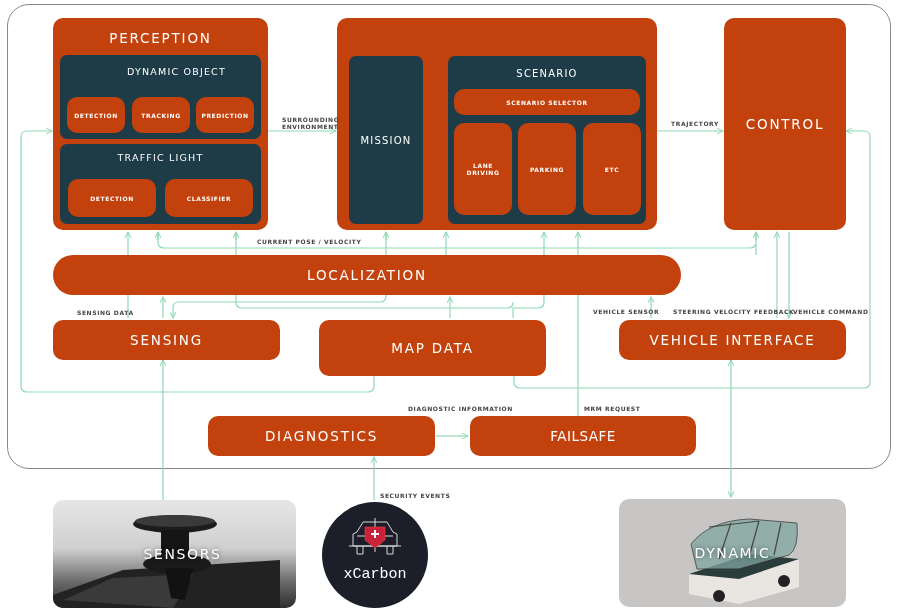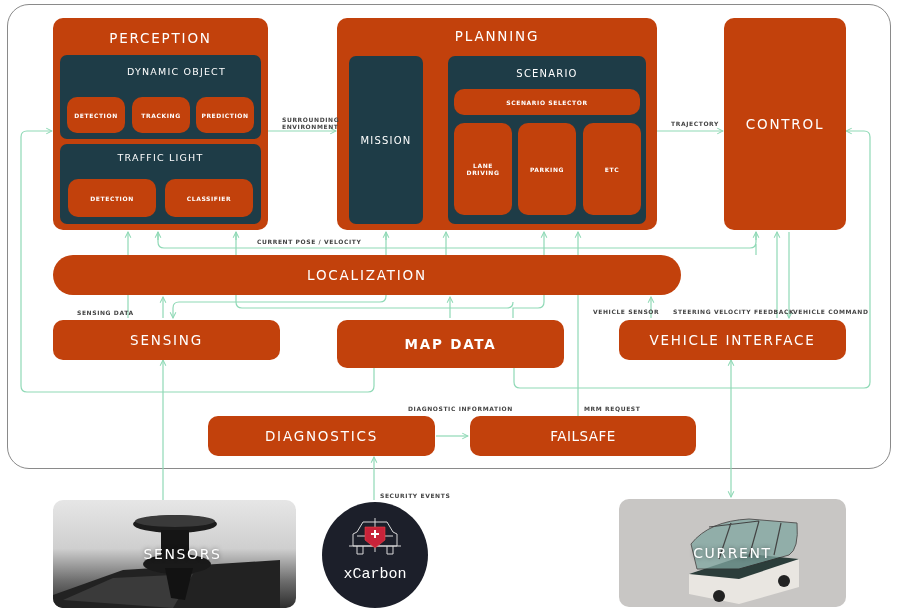--- a/index.html
+++ b/index.html
@@ -87,39 +87,38 @@
     <div class="box t-sm" style="left:136px;top:42px;width:58px;height:36px;">PREDICTION</div>
   </div>
   <div class="teal" style="left:7px;top:126px;width:201px;height:80px;">
     <div class="title t-md" style="top:8px;font-size:9.5px;">TRAFFIC LIGHT</div>
     <div class="box t-sm" style="left:8px;top:35px;width:88px;height:38px;">DETECTION</div>
     <div class="box t-sm" style="left:105px;top:35px;width:88px;height:38px;">CLASSIFIER</div>
   </div>
 </div>
 
 <div class="box" style="left:337px;top:18px;width:320px;height:212px;display:block;">
-  <div class="title t-lg" style="top:10px;">PLANNING</div>
   <div class="teal" style="left:12px;top:38px;width:74px;height:168px;display:flex;align-items:center;justify-content:center;">
     <span class="t-md" style="font-size:10px;letter-spacing:1.2px;">MISSION</span>
   </div>
   <div class="teal" style="left:111px;top:38px;width:198px;height:168px;">
     <div class="title t-md" style="top:12px;font-size:10px;">SCENARIO</div>
     <div class="box t-sm" style="left:6px;top:33px;width:186px;height:26px;">SCENARIO SELECTOR</div>
     <div class="box t-sm" style="left:6px;top:67px;width:58px;height:92px;padding:0 6px;">LANE DRIVING</div>
     <div class="box t-sm" style="left:70px;top:67px;width:58px;height:92px;">PARKING</div>
     <div class="box t-sm" style="left:135px;top:67px;width:58px;height:92px;">ETC</div>
   </div>
 </div>
 
 <div class="box t-lg" style="left:724px;top:18px;width:122px;height:212px;">CONTROL</div>
 
 <div class="box t-lg" style="left:53px;top:255px;width:628px;height:40px;border-radius:20px;">LOCALIZATION</div>
 
 <div class="box t-lg" style="left:53px;top:320px;width:227px;height:40px;">SENSING</div>
-<div class="box t-lg" style="left:337px;top:320px;width:227px;height:48px;font-weight:bold;">MAP DATA</div>
+<div class="box t-lg" style="left:319px;top:320px;width:227px;height:56px;">MAP DATA</div>
 <div class="box t-lg" style="left:619px;top:320px;width:227px;height:40px;">VEHICLE INTERFACE</div>
 
 <div class="box t-lg" style="left:208px;top:416px;width:227px;height:40px;">DIAGNOSTICS</div>
 <div class="box t-lg" style="left:470px;top:416px;width:226px;height:40px;letter-spacing:0.5px;">FAILSAFE</div>
 
 <div class="lbl" style="left:282px;top:116px;">SURROUNDING</div>
 <div class="lbl" style="left:282px;top:123px;">ENVIRONMENT</div>
 <div class="lbl" style="left:671px;top:120px;">TRAJECTORY</div>
 <div class="lbl" style="left:257px;top:238px;">CURRENT POSE / VELOCITY</div>
 <div class="lbl" style="left:77px;top:309px;">SENSING DATA</div>
@@ -160,14 +159,14 @@
 
 <div class="photo" style="left:619px;top:499px;width:227px;height:108px;background:#c8c6c4;">
   <svg style="position:absolute;left:0;top:0;" width="227" height="108" viewBox="0 0 227 108">
     <path d="M70,75 L130,55 L180,60 L180,88 L120,105 L70,95 Z" fill="#e9e6e1"></path>
     <path d="M70,75 L130,55 L180,60 L120,80 Z" fill="#2b3d3a"></path>
     <path d="M72,45 Q90,22 130,20 L178,24 Q180,50 170,56 L120,70 L78,70 Z" fill="#7fa6a0" opacity="0.75" stroke="#333" stroke-width="1"></path>
     <path d="M90,28 L140,22 M100,60 L112,24 M130,58 L140,22 M155,56 L162,24" stroke="#444" stroke-width="1.2"></path>
     <circle cx="100" cy="97" r="6" fill="#222"></circle>
     <circle cx="165" cy="82" r="6" fill="#222"></circle>
   </svg>
-  <span>CURRENT</span>
+  <span>DYNAMIC</span>
 </div>
 
 </body></html>

